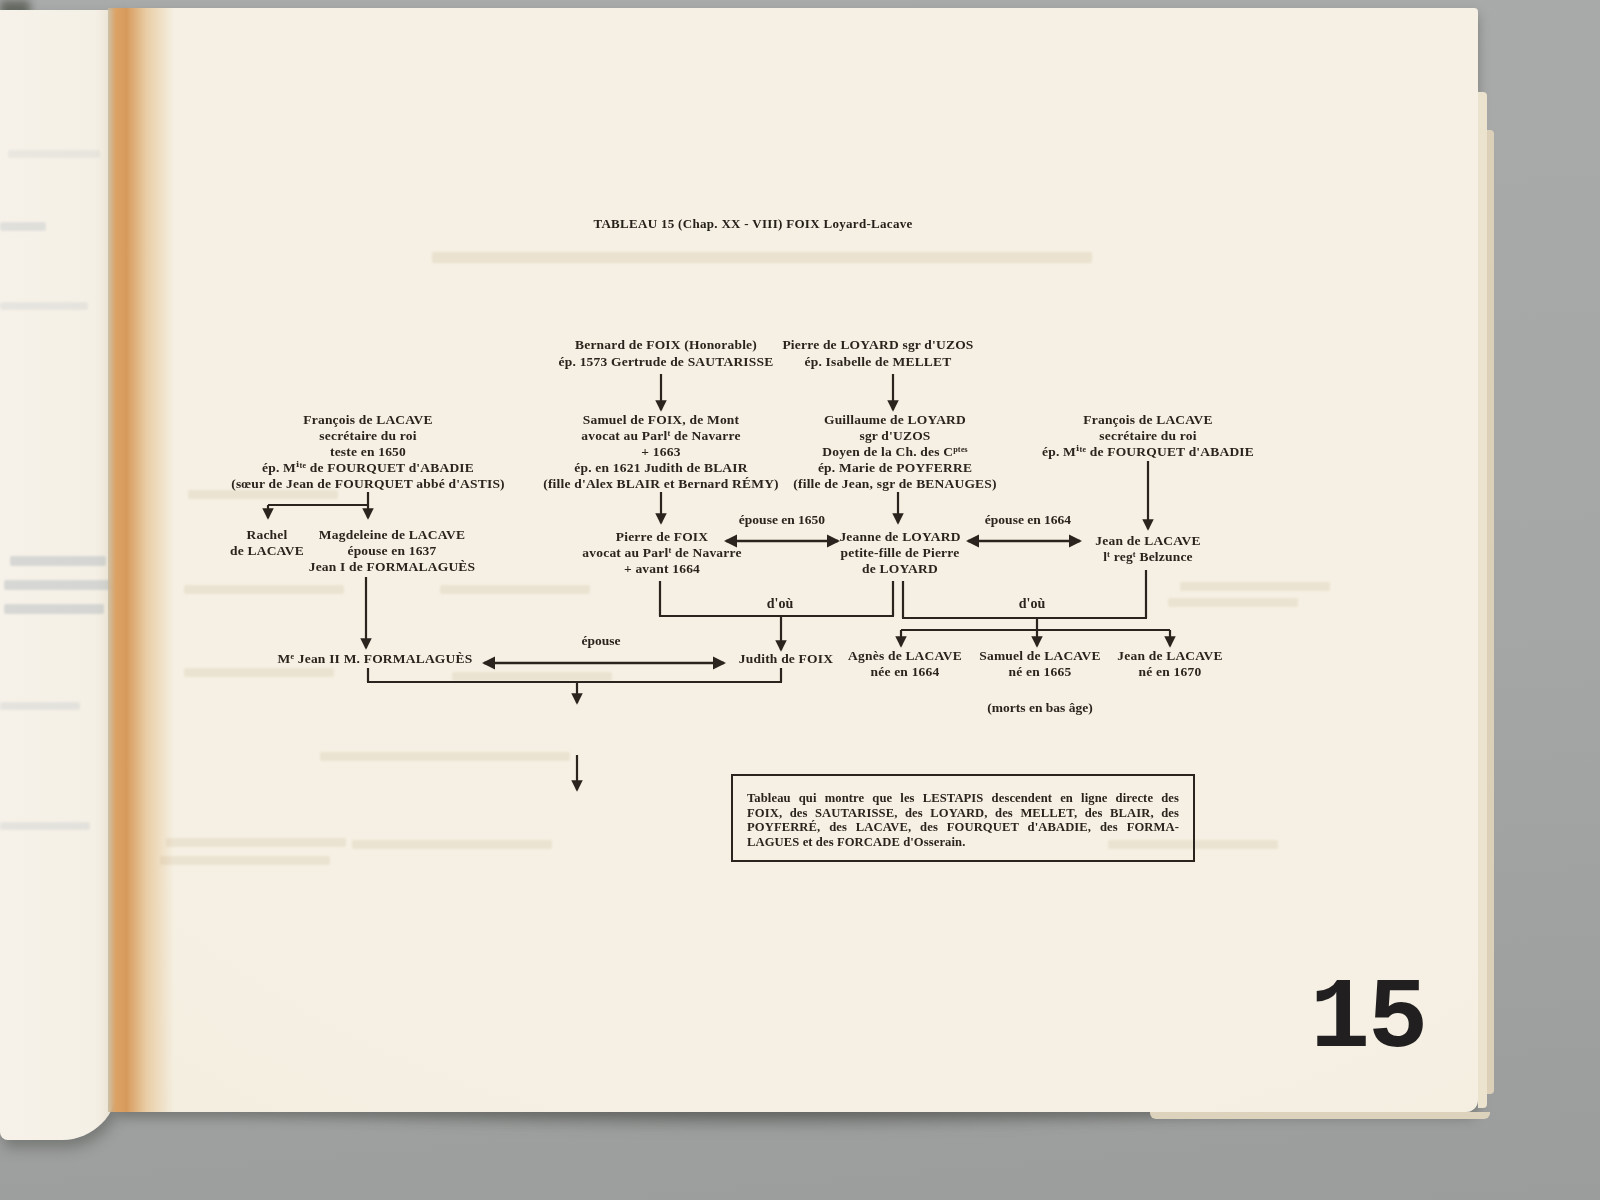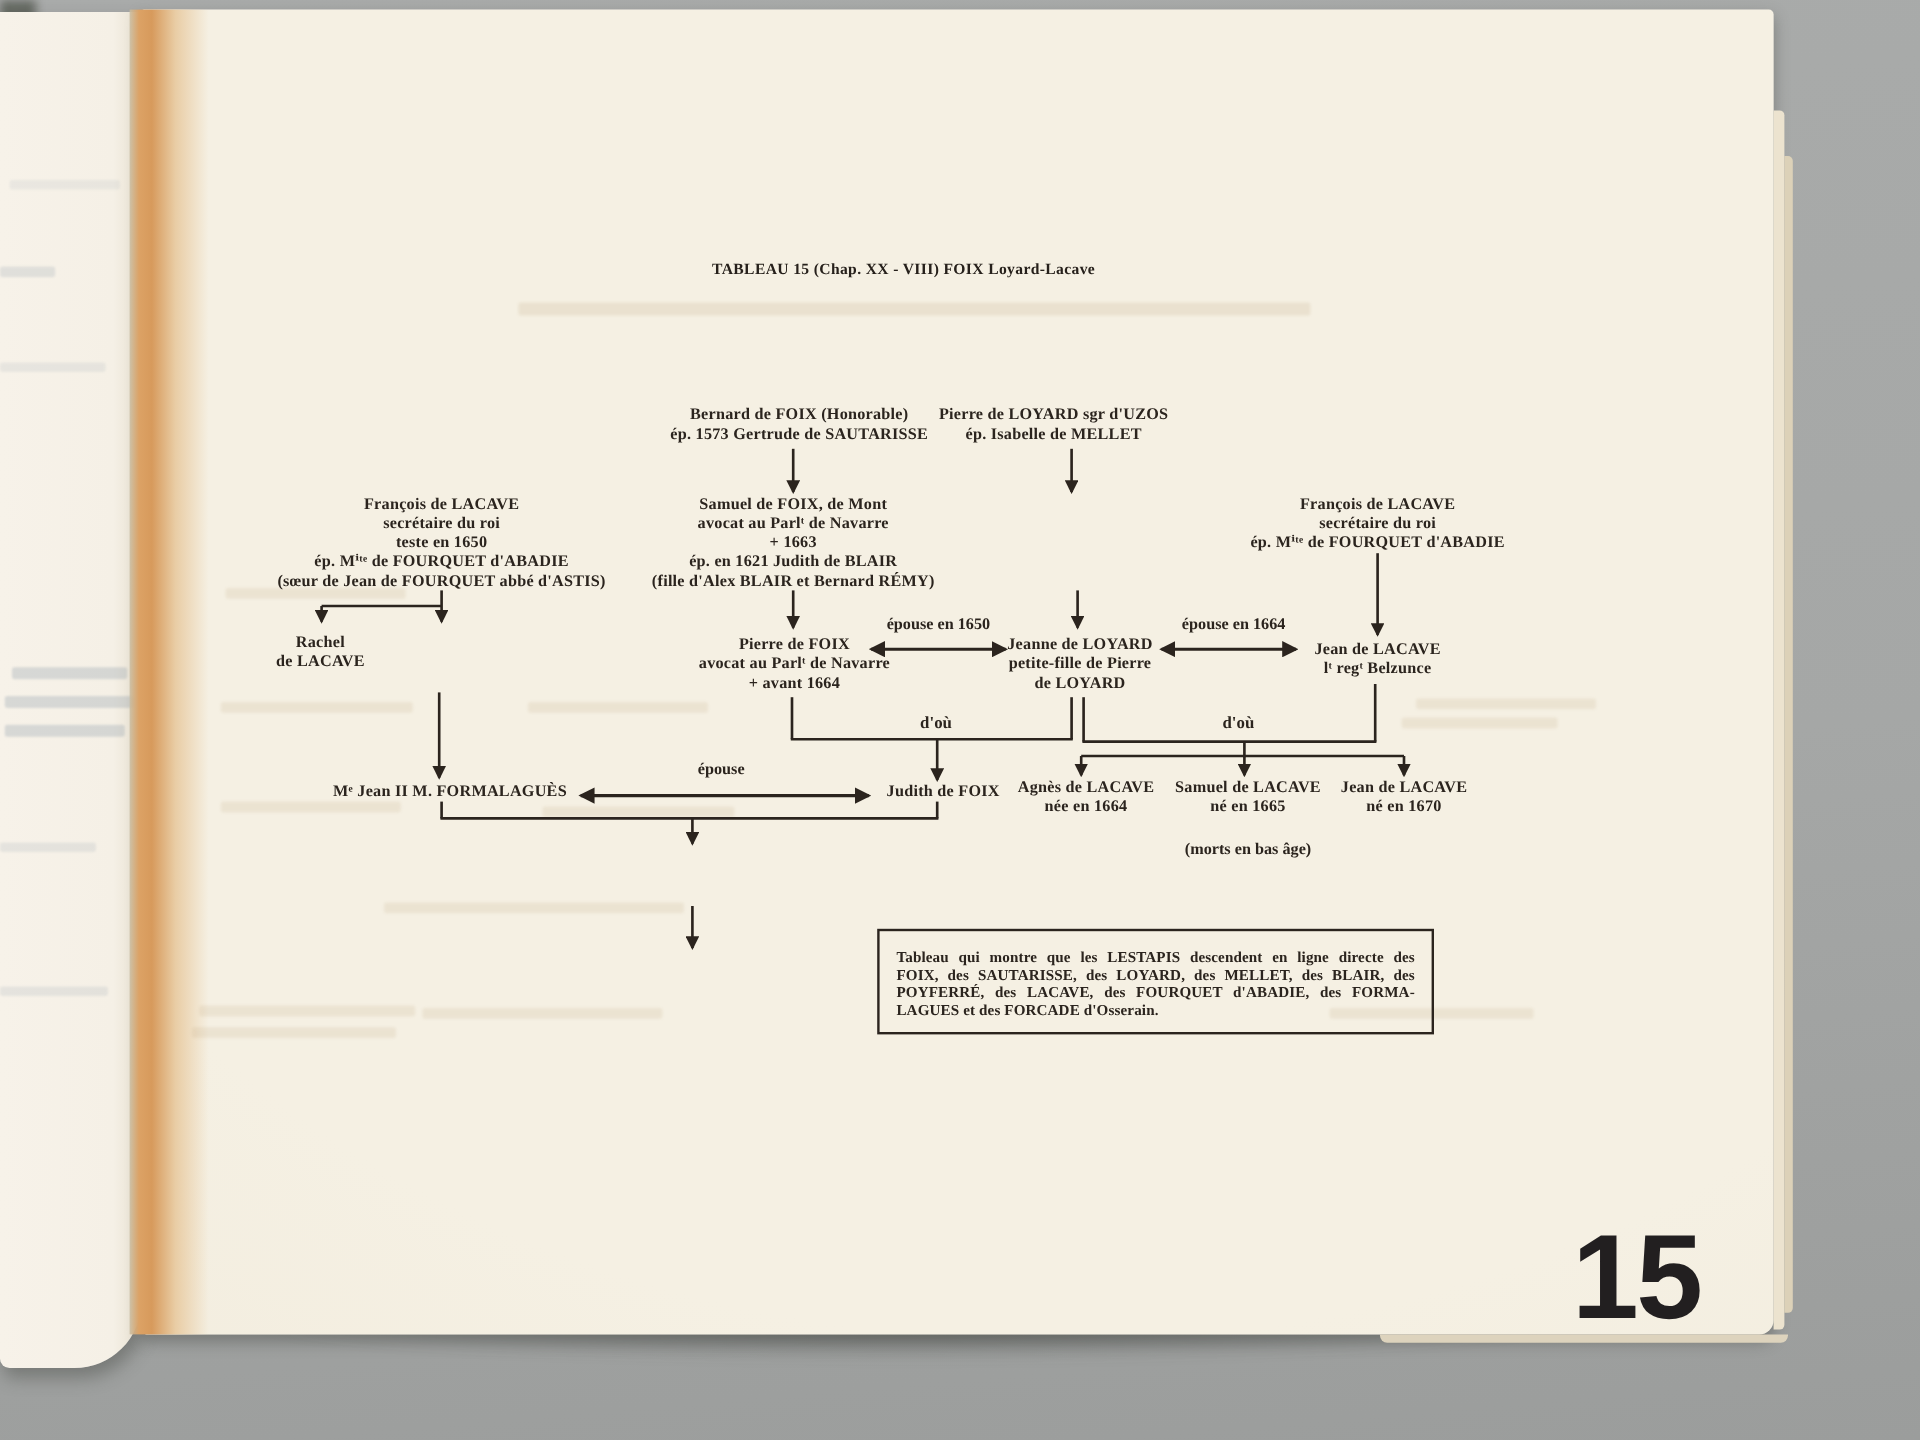--- a/index.html
+++ b/index.html
@@ -35,22 +35,22 @@
   .dou { font-size:14px; }
   .title { position:absolute; transform:translateX(-50%); white-space:nowrap;
     color:#26201b; font-weight:bold; font-size:13px; letter-spacing:.3px; }
 
   .sumbox { position:absolute; left:731px; top:774px; width:464px; height:88px;
     border:2.5px solid #2b241e; box-sizing:border-box; padding:15px 14px 0 14px; }
   .sumbox .bl { font-weight:bold; font-size:12.6px; line-height:14.7px; color:#2b241e;
     text-align:justify; text-align-last:justify; letter-spacing:.1px; }
   .sumbox .bl:last-child { text-align-last:left; }
 
-  .pagenum { position:absolute; left:1310px; top:1014px; line-height:1;
-    font-family:Liberation Sans, sans-serif; font-weight:bold;
+  .pagenum { position:absolute; left:1310px; top:970px; line-height:1;
+    font-family:Liberation Mono, monospace; font-weight:bold;
     font-size:100px; color:#221f20; letter-spacing:-2px; }
 
   svg.wires { position:absolute; left:0; top:0; }
   svg.wires line { stroke:#2b241e; stroke-width:2.2; }
   svg.wires line.thick { stroke-width:2.6; }
 </style>
 </head>
 <body>
 
 <div class="scene">
@@ -151,29 +151,41 @@
     <span class="ln">ép. Mⁱᵗᵉ de FOURQUET d'ABADIE</span>
     <span class="ln">(sœur de Jean de FOURQUET abbé d'ASTIS)</span>
   </div>
   <div class="node" style="left:661px;top:412px">
     <span class="ln">Samuel de FOIX, de Mont</span>
     <span class="ln">avocat au Parlᵗ de Navarre</span>
     <span class="ln">+  1663</span>
     <span class="ln">ép. en 1621 Judith de BLAIR</span>
     <span class="ln">(fille d'Alex BLAIR et Bernard RÉMY)</span>
   </div>
+  <div class="node" style="left:895px;top:412px">
+    <span class="ln">Guillaume de LOYARD</span>
+    <span class="ln">sgr d'UZOS</span>
+    <span class="ln">Doyen de la Ch. des Cᵖᵗᵉˢ</span>
+    <span class="ln">ép. Marie de POYFERRE</span>
+    <span class="ln">(fille de Jean, sgr de BENAUGES)</span>
+  </div>
   <div class="node" style="left:1148px;top:412px">
     <span class="ln">François de LACAVE</span>
     <span class="ln">secrétaire du roi</span>
     <span class="ln">ép. Mⁱᵗᵉ de FOURQUET d'ABADIE</span>
   </div>
 
   <div class="node" style="left:267px;top:527px">
     <span class="ln">Rachel</span>
     <span class="ln">de LACAVE</span>
+  </div>
+  <div class="node" style="left:392px;top:527px">
+    <span class="ln">Magdeleine de LACAVE</span>
+    <span class="ln">épouse en 1637</span>
+    <span class="ln">Jean I de FORMALAGUÈS</span>
   </div>
   <div class="node" style="left:662px;top:529px">
     <span class="ln">Pierre de FOIX</span>
     <span class="ln">avocat au Parlᵗ de Navarre</span>
     <span class="ln">+ avant 1664</span>
   </div>
   <div class="lbl" style="left:782px;top:512px">épouse en 1650</div>
   <div class="node" style="left:900px;top:529px">
     <span class="ln">Jeanne de LOYARD</span>
     <span class="ln">petite-fille de Pierre</span>

